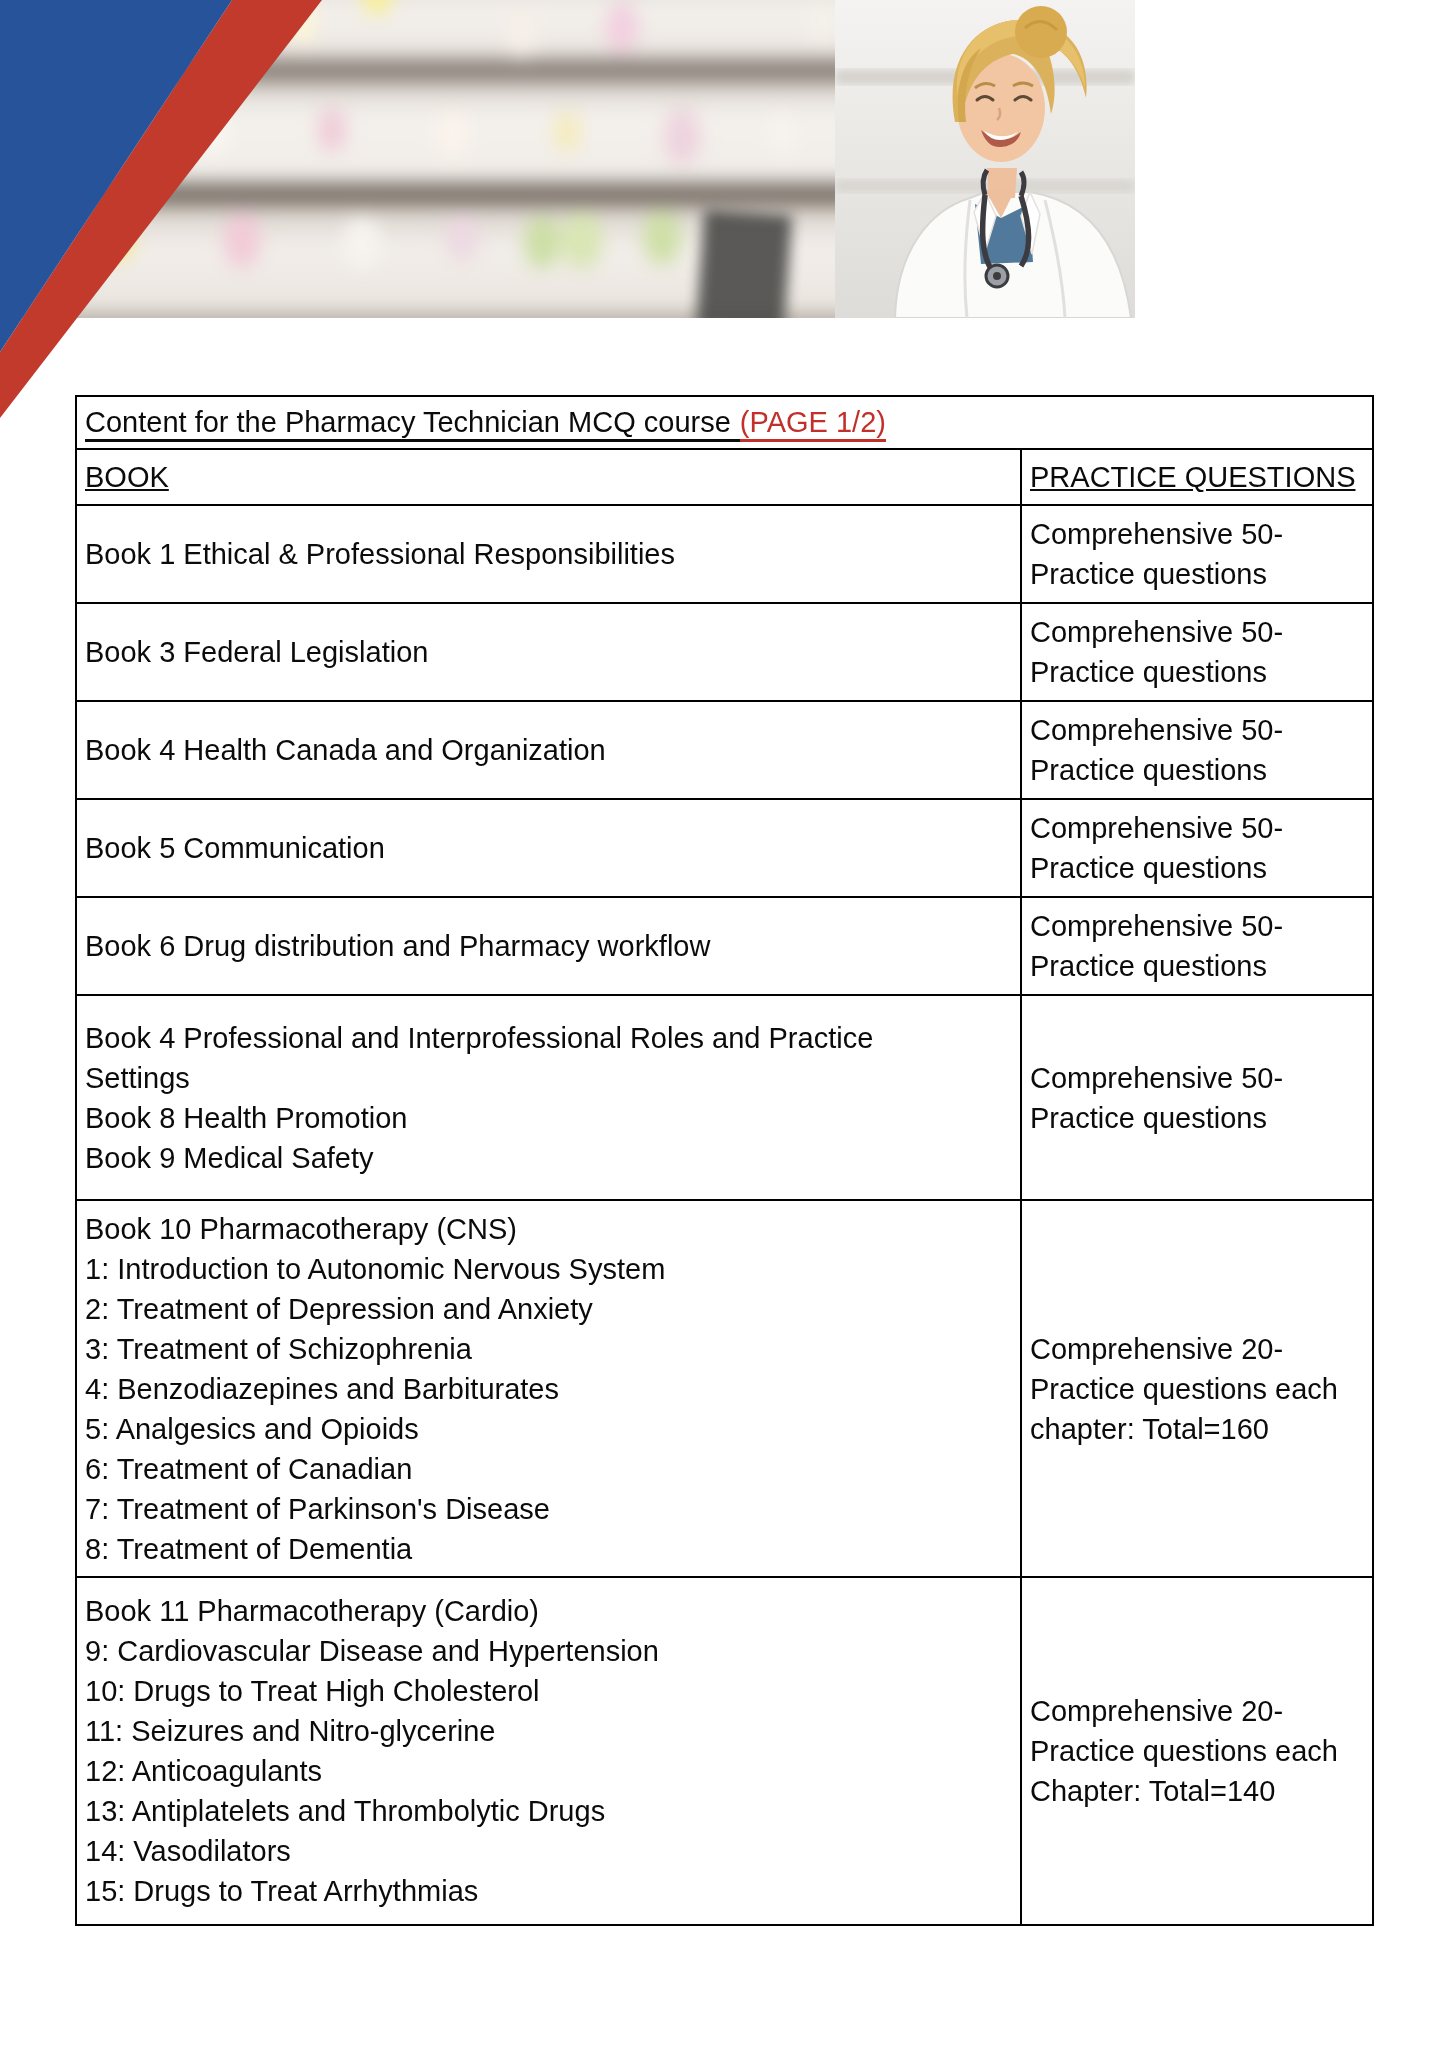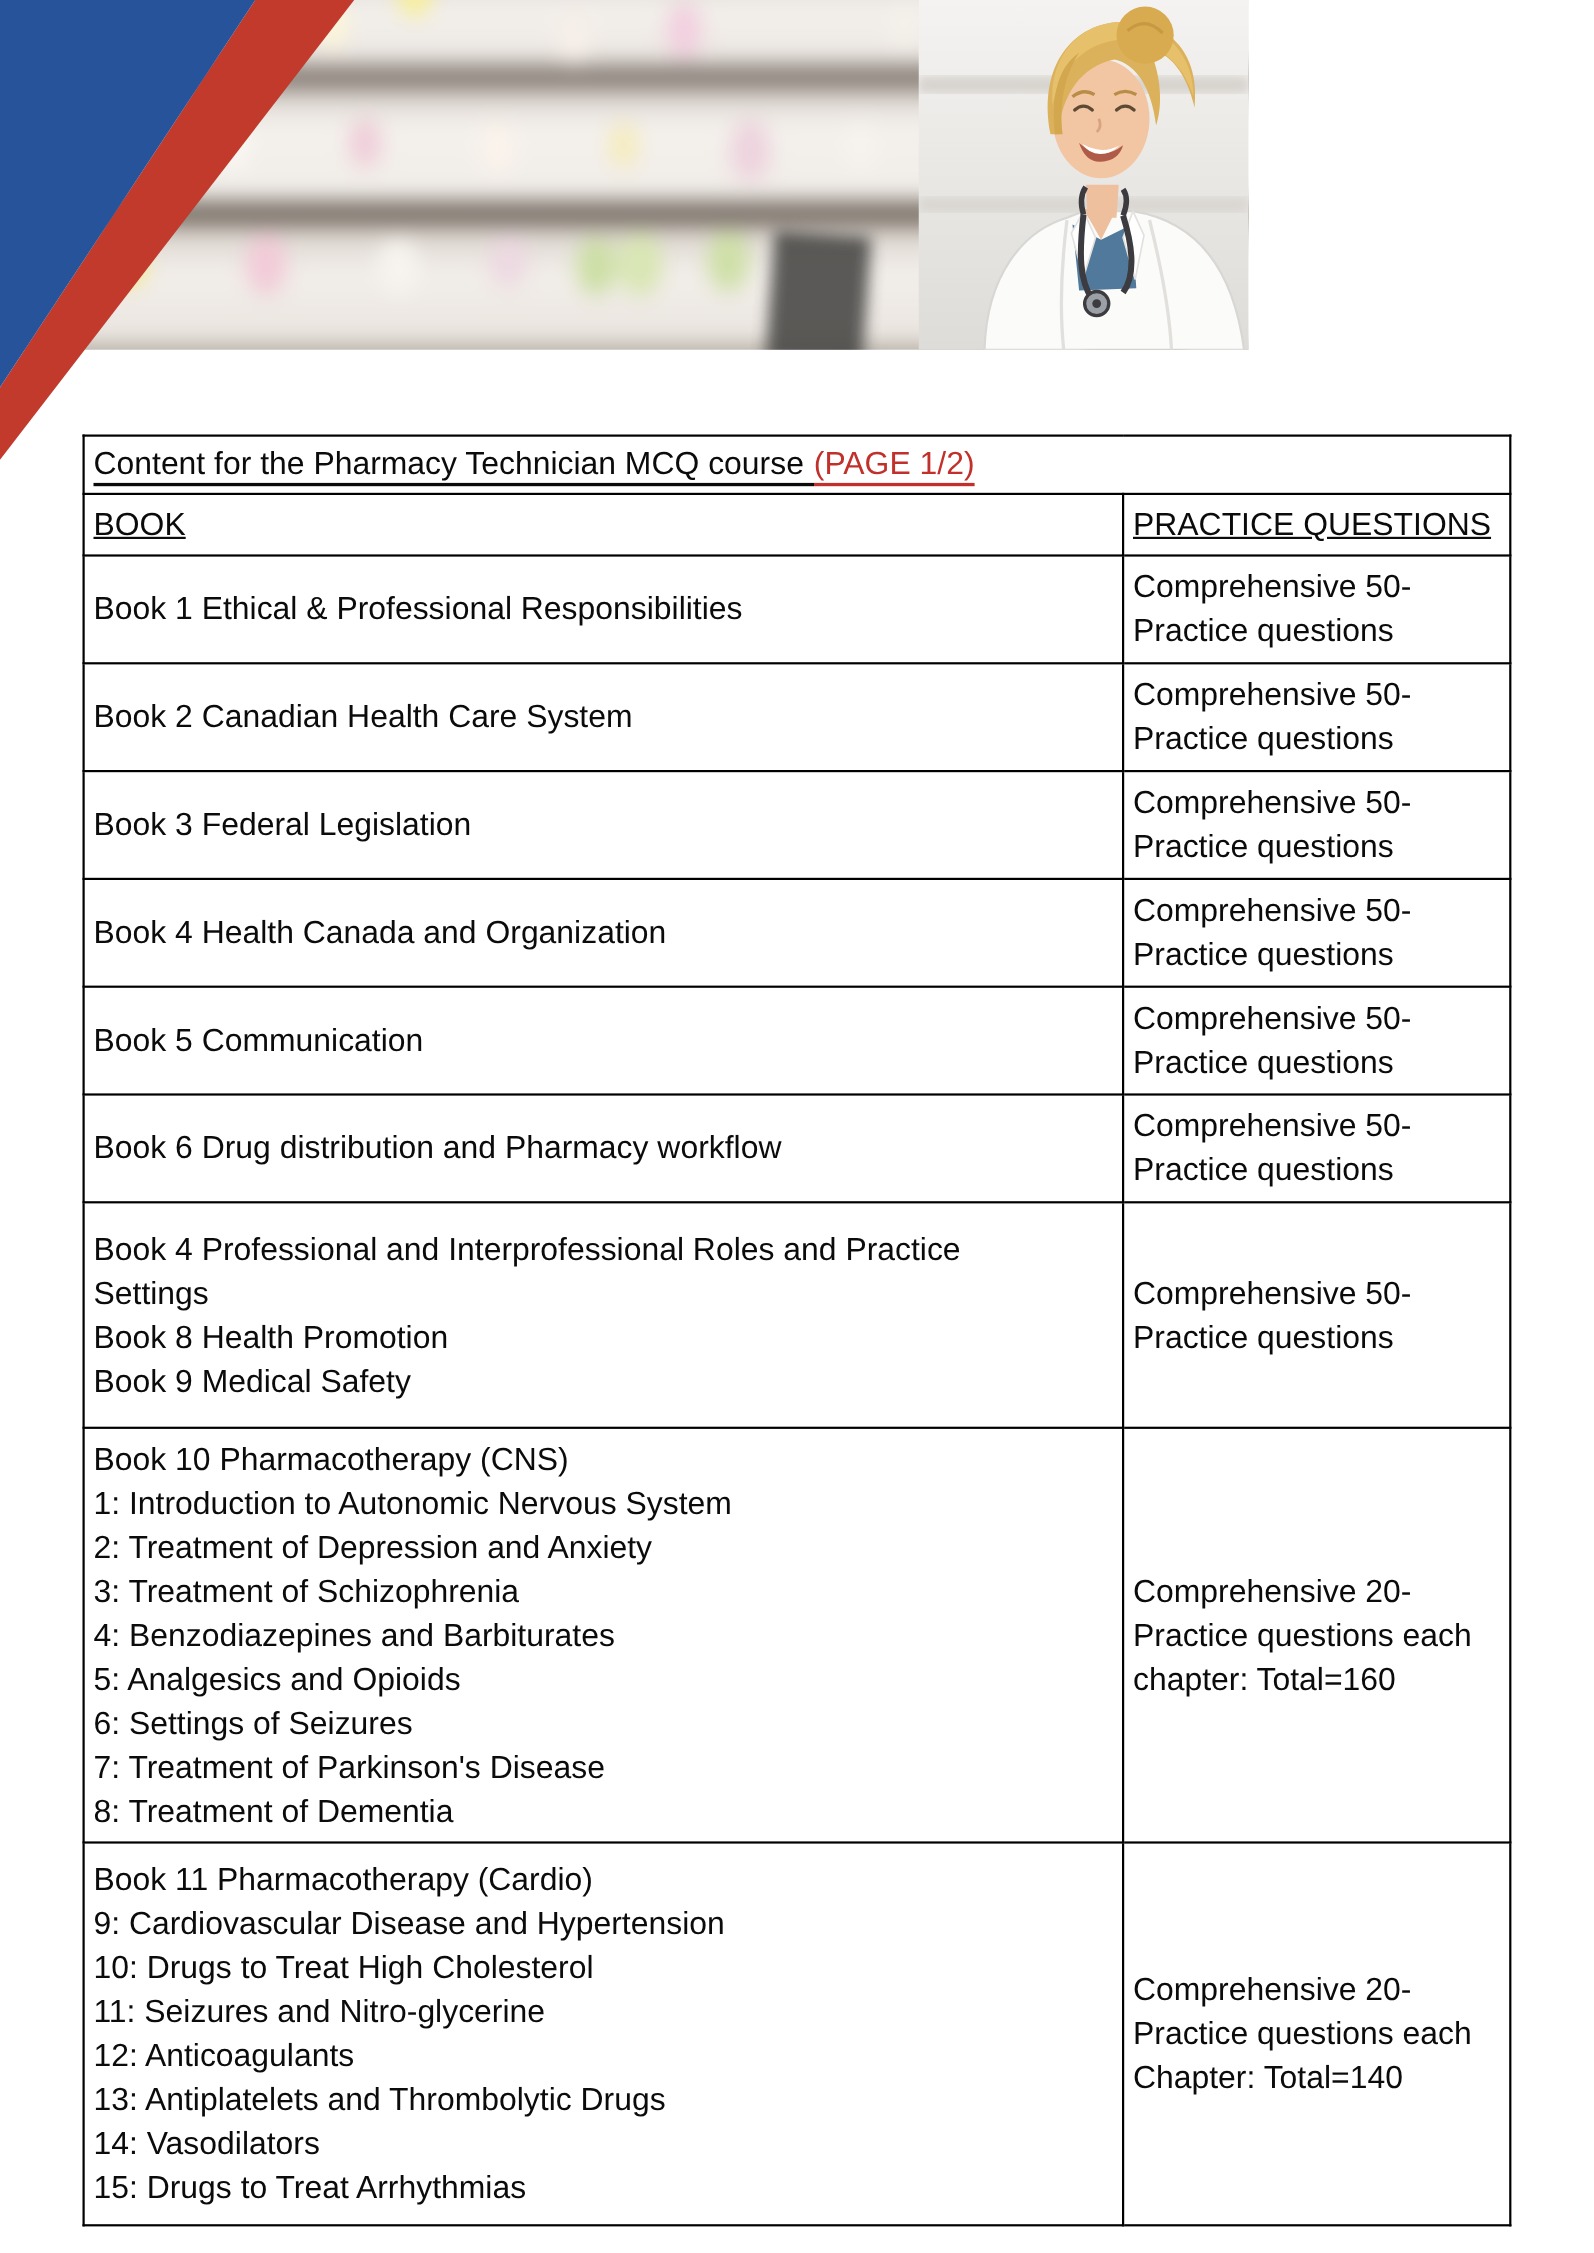--- a/index.html
+++ b/index.html
@@ -168,29 +168,20 @@
     <tbody>
         <tr class="row-0">
           <td>
             <div class="line">Book 1 Ethical &amp; Professional Responsibilities</div>
           </td>
           <td>
             <div class="line">Comprehensive 50-</div>
             <div class="line">Practice questions</div>
           </td>
         </tr>
-        <tr class="row-1">
-          <td>
-            <div class="line">Book 2 Canadian Health Care System</div>
-          </td>
-          <td>
-            <div class="line">Comprehensive 50-</div>
-            <div class="line">Practice questions</div>
-          </td>
-        </tr>
         <tr class="row-2">
           <td>
             <div class="line">Book 3 Federal Legislation</div>
           </td>
           <td>
             <div class="line">Comprehensive 50-</div>
             <div class="line">Practice questions</div>
           </td>
         </tr>
         <tr class="row-3">
@@ -233,21 +224,21 @@
           </td>
         </tr>
         <tr class="row-7">
           <td>
             <div class="line">Book 10 Pharmacotherapy (CNS)</div>
             <div class="line">1: Introduction to Autonomic Nervous System</div>
             <div class="line">2: Treatment of Depression and Anxiety</div>
             <div class="line">3: Treatment of Schizophrenia</div>
             <div class="line">4: Benzodiazepines and Barbiturates</div>
             <div class="line">5: Analgesics and Opioids</div>
-            <div class="line">6: Settings of Seizures</div>
+            <div class="line">6: Treatment of Canadian</div>
             <div class="line">7: Treatment of Parkinson's Disease</div>
             <div class="line">8: Treatment of Dementia</div>
           </td>
           <td>
             <div class="line">Comprehensive 20-</div>
             <div class="line">Practice questions each</div>
             <div class="line">chapter: Total=160</div>
           </td>
         </tr>
         <tr class="row-8">

